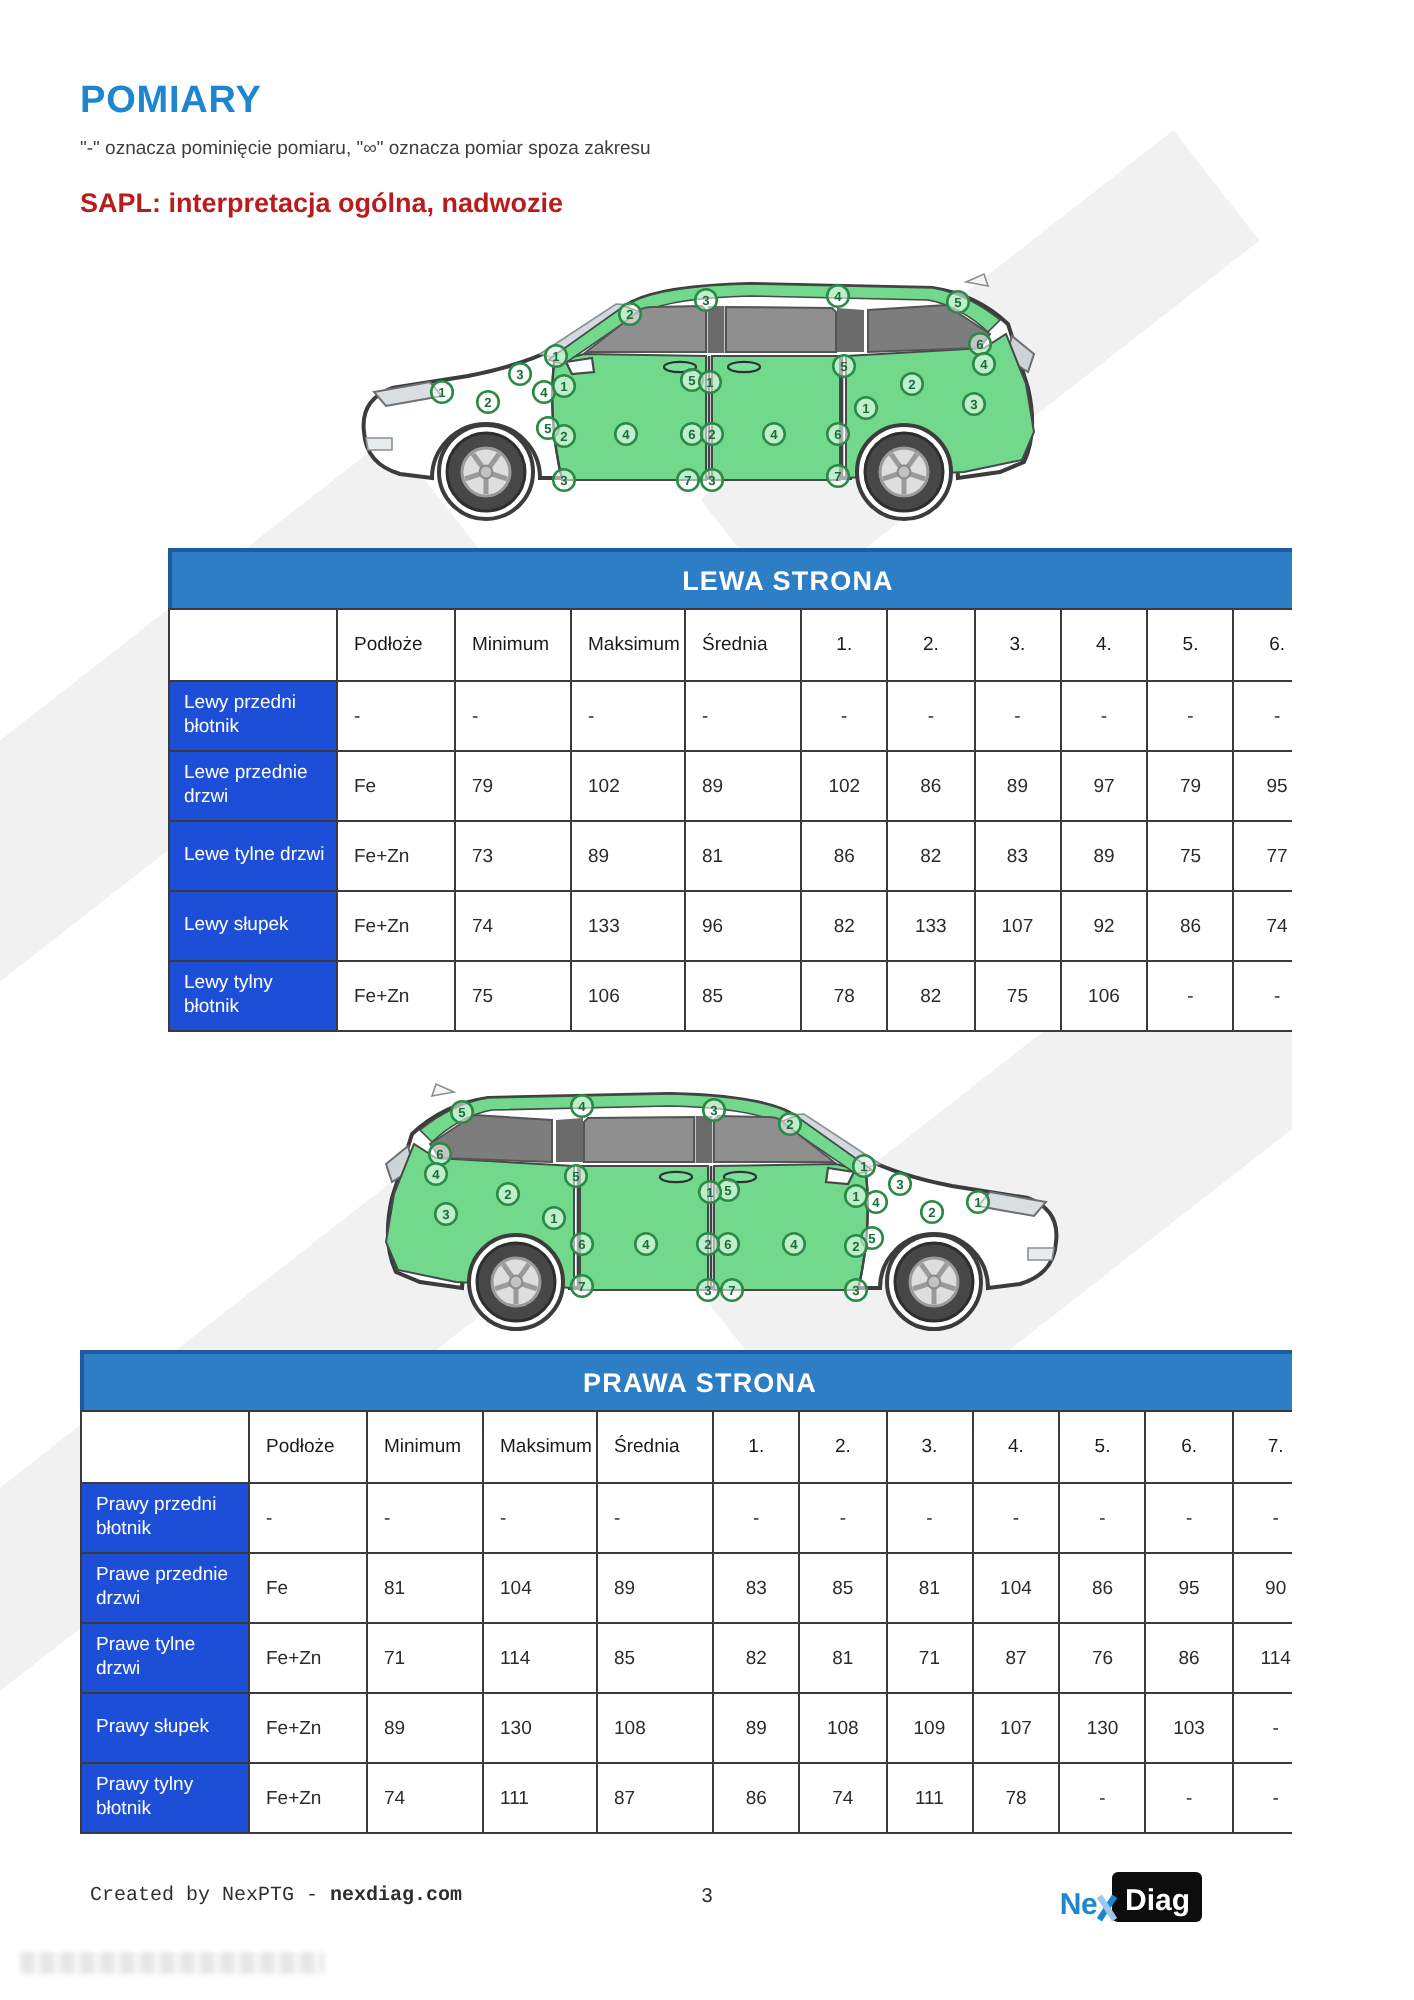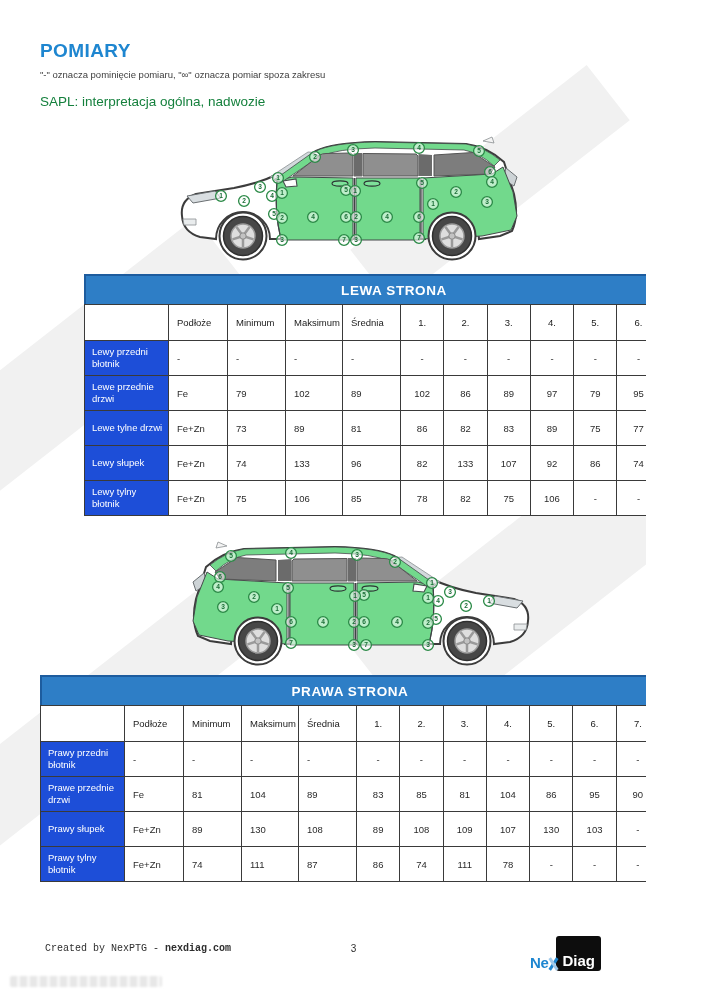--- a/index.html
+++ b/index.html
@@ -13,21 +13,21 @@
   #wm3{width:300px;height:70px;transform:rotate(-38deg);left:340px;top:150px;}
   #wm4{width:380px;height:80px;transform:rotate(-38deg);left:-120px;top:700px;}
   .wm-text{position:absolute;left:10px;top:976px;width:152px;height:11px;z-index:1;
     background:repeating-linear-gradient(90deg,#e7e7e7 0 7px,#f8f8f8 7px 10px);
     filter:blur(1.2px);border-radius:2px;}
 
   .layer{position:absolute;z-index:1;}
 
   #page-title{left:40px;top:40px;font-size:19px;font-weight:800;color:#1e86d0;letter-spacing:.4px;}
   #note{left:40px;top:69px;font-size:9.5px;color:#3d3d3d;}
-  #section-heading{left:40px;top:94px;font-size:13.5px;font-weight:400;color:#15803d;}
+  #section-heading{left:40px;top:94px;font-size:13.5px;font-weight:700;color:#b91c1c;}
 
   .car-wrap{left:170px;width:370px;height:140px;}
   #car1{top:124px;}
   #car2{top:529px;}
   .car-wrap svg{width:370px;height:140px;display:block;}
   .car-wrap text{font-family:"Liberation Sans",sans-serif;font-size:6.6px;font-weight:bold;
     fill:#1c6e38;text-anchor:middle;}
 
   .table-block{left:40px;width:620px;}
   #table-block-1{top:274px;padding-left:44px;}
@@ -46,21 +46,21 @@
 
   #footer-created{left:45px;top:943px;font-size:10px;color:#2e2e2e;font-family:Liberation Mono, monospace;}
   #footer-created b{font-weight:bold;}
   #footer-page{left:0;top:943px;width:707px;text-align:center;font-size:10px;color:#2e2e2e;}
   #logo{top:936px;right:45px;left:auto;display:flex;align-items:flex-end;font-size:15px;font-weight:bold;}
   .logo-ne{color:#1e86d0;letter-spacing:-.3px;}
   .logo-x{position:relative;width:11px;height:14px;margin:0 -3px 0 0;z-index:2;}
   .logo-x::before,.logo-x::after{content:"";position:absolute;left:4px;top:0;width:3px;height:14px;background:#1e86d0;}
   .logo-x::before{transform:rotate(33deg);}
   .logo-x::after{transform:rotate(-33deg);background:#9fc9ea;}
-  .logo-diag{background:#0d0d0d;color:#fff;padding:16px 6px 2px 6px;border-radius:3px;}
+  .logo-diag{background:#0d0d0d;color:#fff;padding:6px 6px 2px 6px;border-radius:3px;}
 </style>
 </head>
 <body>
 
 <div id="page">
   <div class="wm" id="wm1"></div>
   <div class="wm" id="wm2"></div>
   <div class="wm" id="wm3"></div>
   <div class="wm" id="wm4"></div>
   <div class="wm-text"></div>
@@ -541,20 +541,34 @@
             <td class="wide">89</td>
             <td class="num">83</td>
             <td class="num">85</td>
             <td class="num">81</td>
             <td class="num">104</td>
             <td class="num">86</td>
             <td class="num">95</td>
             <td class="num">90</td>
           </tr>
           <tr>
+            <th>Prawe tylne drzwi</th>
+            <td class="wide">Fe+Zn</td>
+            <td class="wide">71</td>
+            <td class="wide">114</td>
+            <td class="wide">85</td>
+            <td class="num">82</td>
+            <td class="num">81</td>
+            <td class="num">71</td>
+            <td class="num">87</td>
+            <td class="num">76</td>
+            <td class="num">86</td>
+            <td class="num">114</td>
+          </tr>
+          <tr>
             <th>Prawy słupek</th>
             <td class="wide">Fe+Zn</td>
             <td class="wide">89</td>
             <td class="wide">130</td>
             <td class="wide">108</td>
             <td class="num">89</td>
             <td class="num">108</td>
             <td class="num">109</td>
             <td class="num">107</td>
             <td class="num">130</td>

